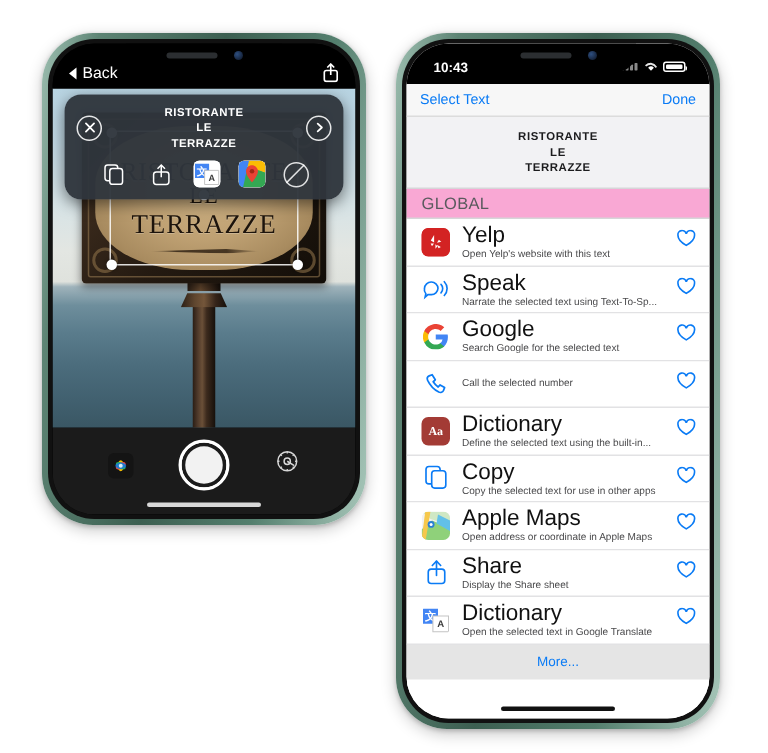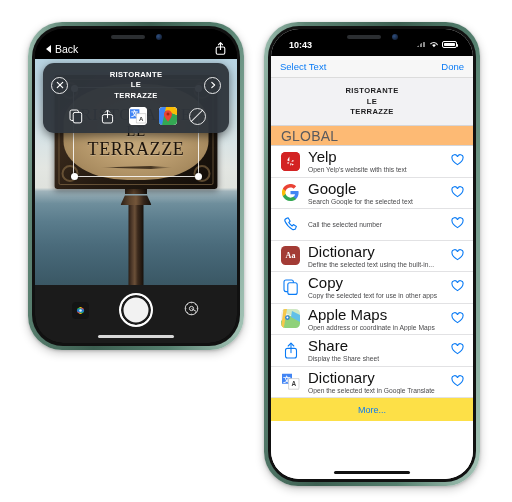--- a/index.html
+++ b/index.html
@@ -250,43 +250,43 @@
   }
   .sel-header {
     flex:0 0 48px; background:#f2f2f4;
     display:flex; flex-direction:column; align-items:center; justify-content:center;
     gap:1px; border-bottom:.5px solid #d6d6d8;
   }
   .sel-header span {
     font-size:7.6px; font-weight:700; color:#1c1c1e; letter-spacing:.4px; line-height:1.3;
   }
   .group-head {
-    flex:0 0 20px; background:#fdba74;
+    flex:0 0 20px; background:#f9a8d4;
     display:flex; align-items:center; padding:0 10px;
-    font-size:14px; color:#5a5a5e; letter-spacing:.2px;
+    font-size:11px; color:#5a5a5e; letter-spacing:.2px;
     border-bottom:.5px solid #d6d6d8;
   }
   .list { flex:1 1 auto; overflow:hidden; background:#fff; }
   .row {
     display:flex; align-items:center; gap:8px;
     height:31.5px; padding:0 9px 0 10px;
     border-bottom:.5px solid #e2e2e4;
     background:#fff;
   }
   .row-ic { flex:0 0 19px; width:19px; height:19px; display:flex; align-items:center; justify-content:center; }
   .row-txt { flex:1 1 auto; min-width:0; display:flex; flex-direction:column; gap:.5px; }
   .row-title { font-size:15px; color:#111; line-height:1.1; }
   .row-sub {
     font-size:6.7px; color:#4a4a4c; line-height:1.1;
     white-space:nowrap; overflow:hidden; text-overflow:ellipsis;
   }
   .heart { flex:0 0 13px; color:#0a7bf5; }
   .more-row {
     height:23px; display:flex; align-items:center; justify-content:center;
-    color:#0a7bf5; font-size:9px; background:#fde047;
+    color:#0a7bf5; font-size:9px; background:#e5e5e5;
   }
   .ios-bottom-pad { flex:0 0 14px; background:#fff; }
 
   
   .tile { width:19px;height:19px;border-radius:4.5px;display:flex;align-items:center;justify-content:center;
           font-size:7px;font-weight:700;color:#fff; overflow:hidden; position:relative; }
   .tile-yelp { background:#d32323; }
   .tile-dict { background:#a33b35; font-family:"Liberation Serif",serif; font-size:8px; }
   .tile-maps { background:#fff; }
   .tile-trans{ background:#fff; }
@@ -505,20 +505,38 @@
               <span class="row-title">Yelp</span>
               <span class="row-sub">Open Yelp's website with this text</span>
             </span>
             <span class="heart">
               <svg width="13" height="12" viewBox="0 0 13 12" fill="none" stroke="#0a7bf5" stroke-width="1.1">
                 <path d="M6.5 10.6S1 7.3 1 4.1A2.8 2.8 0 0 1 6.5 2.9 2.8 2.8 0 0 1 12 4.1c0 3.2-5.5 6.5-5.5 6.5Z"></path>
               </svg>
             </span>
           </div>
 
+          <div class="row">
+            <span class="row-ic">
+              <svg width="19" height="16" viewBox="0 0 19 16" fill="none" stroke="#0a7bf5" stroke-width="1.1">
+                <path d="M2 7.2a4.4 4.4 0 0 1 4.5-4.2A4.4 4.4 0 0 1 11 7.2a4.4 4.4 0 0 1-4.5 4.2H4.3l-1.9 1.7.5-2.3A4 4 0 0 1 2 7.2Z"></path>
+                <path d="M13 4.6a4 4 0 0 1 0 5.6" stroke-linecap="round"></path>
+                <path d="M15.2 2.8a6.6 6.6 0 0 1 0 9.2" stroke-linecap="round"></path>
+              </svg>
+            </span>
+            <span class="row-txt">
+              <span class="row-title">Speak</span>
+              <span class="row-sub">Narrate the selected text using Text-To-Sp...</span>
+            </span>
+            <span class="heart">
+              <svg width="13" height="12" viewBox="0 0 13 12" fill="none" stroke="#0a7bf5" stroke-width="1.1">
+                <path d="M6.5 10.6S1 7.3 1 4.1A2.8 2.8 0 0 1 6.5 2.9 2.8 2.8 0 0 1 12 4.1c0 3.2-5.5 6.5-5.5 6.5Z"></path>
+              </svg>
+            </span>
+          </div>
 
           <div class="row">
             <span class="row-ic">
               <svg width="17" height="17" viewBox="0 0 18 18">
                 <path fill="#4285F4" d="M17.6 9.2c0-.6-.1-1.2-.2-1.8H9v3.5h4.8a4.1 4.1 0 0 1-1.8 2.7v2.2h2.9c1.7-1.6 2.7-3.9 2.7-6.6z"></path>
                 <path fill="#34A853" d="M9 18c2.4 0 4.5-.8 6-2.2l-2.9-2.2c-.8.5-1.8.9-3.1.9-2.4 0-4.4-1.6-5.1-3.8H.9v2.3A9 9 0 0 0 9 18z"></path>
                 <path fill="#FBBC05" d="M3.9 10.7a5.4 5.4 0 0 1 0-3.4V5H.9a9 9 0 0 0 0 8l3-2.3z"></path>
                 <path fill="#EA4335" d="M9 3.6c1.3 0 2.5.5 3.4 1.3l2.6-2.6A9 9 0 0 0 .9 5l3 2.3C4.6 5.2 6.6 3.6 9 3.6z"></path>
               </svg>
             </span>

